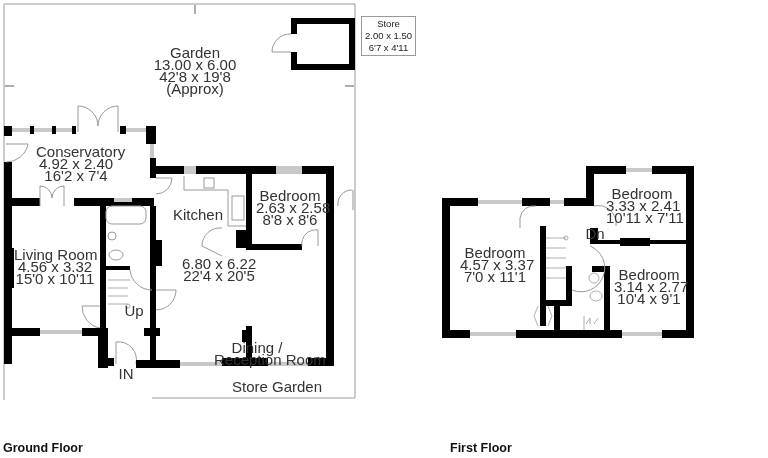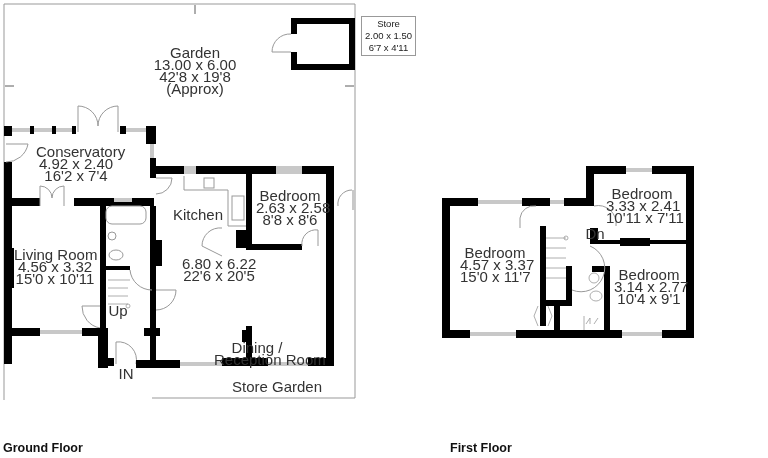--- a/index.html
+++ b/index.html
@@ -190,44 +190,44 @@
 </div>
 
 <div class="lbl" style="left:14px; top:249px; width:82px;">
   <div>Living Room</div>
   <div>4.56 x 3.32</div>
   <div>15'0 x 10'11</div>
 </div>
 
 <div class="lbl" style="left:182px; top:258px; width:74px;text-align:center;">
   <div>6.80 x 6.22</div>
-  <div>22'6 x 20'5</div>
+  <div>22'4 x 20'5</div>
 </div>
 
 <div class="lbl" style="left:214px; top:298px; width:86px;margin-top:44px;">
   <div>Dining /</div>
   <div>Reception Room</div>
 </div>
 
-<div class="lbl" style="left:108px; top:305px; width:20px;">
+<div class="lbl" style="left:124px; top:305px; width:20px;">
   <div>Up</div>
 </div>
 
 <div class="lbl" style="left:116px; top:368px; width:20px;text-align:center;">
   <div>IN</div>
 </div>
 
 <div class="lbl" style="left:232px; top:381px; width:74px;">
   <div>Store Garden</div>
 </div>
 
 <div class="lbl" style="left:460px; top:247px; width:70px;">
   <div>Bedroom</div>
   <div>4.57 x 3.37</div>
-  <div>15'0 x 11'7</div>
+  <div>7'0 x 11'1</div>
 </div>
 
 <div class="lbl" style="left:606px; top:188px; width:72px;">
   <div>Bedroom</div>
   <div>3.33 x 2.41</div>
   <div>10'11 x 7'11</div>
 </div>
 
 <div class="lbl" style="left:614px; top:269px; width:70px;">
   <div>Bedroom</div>

